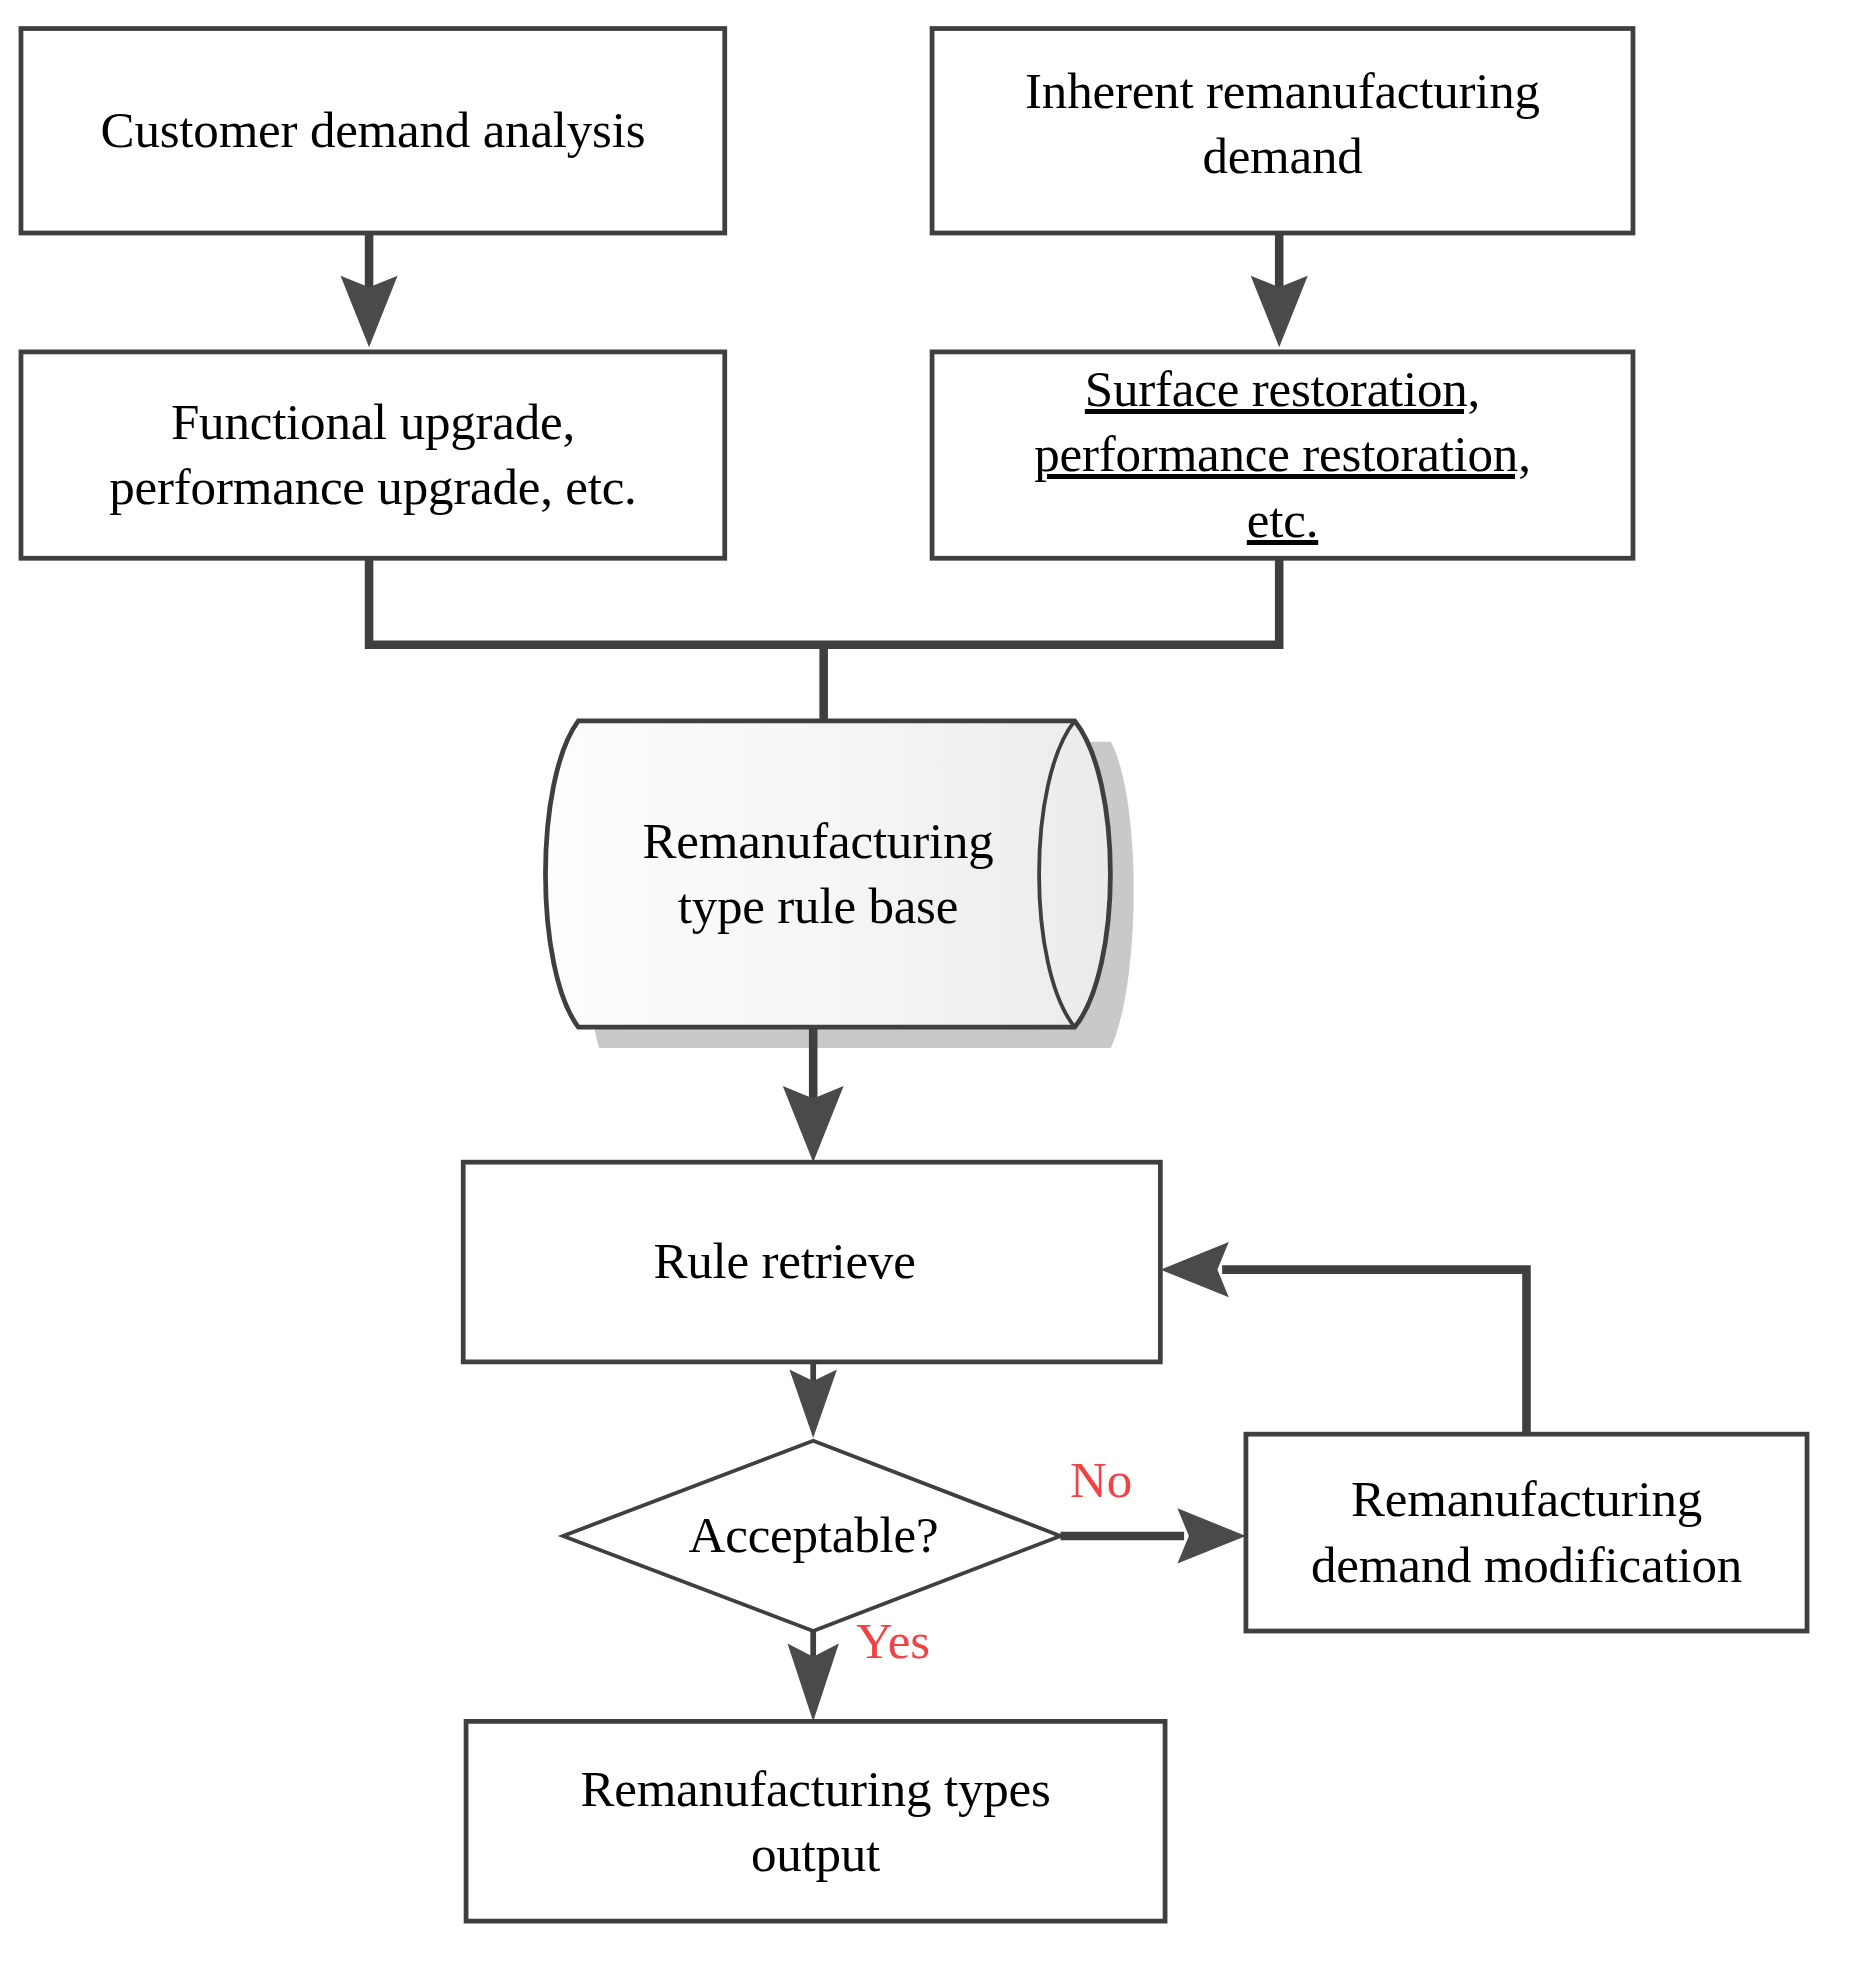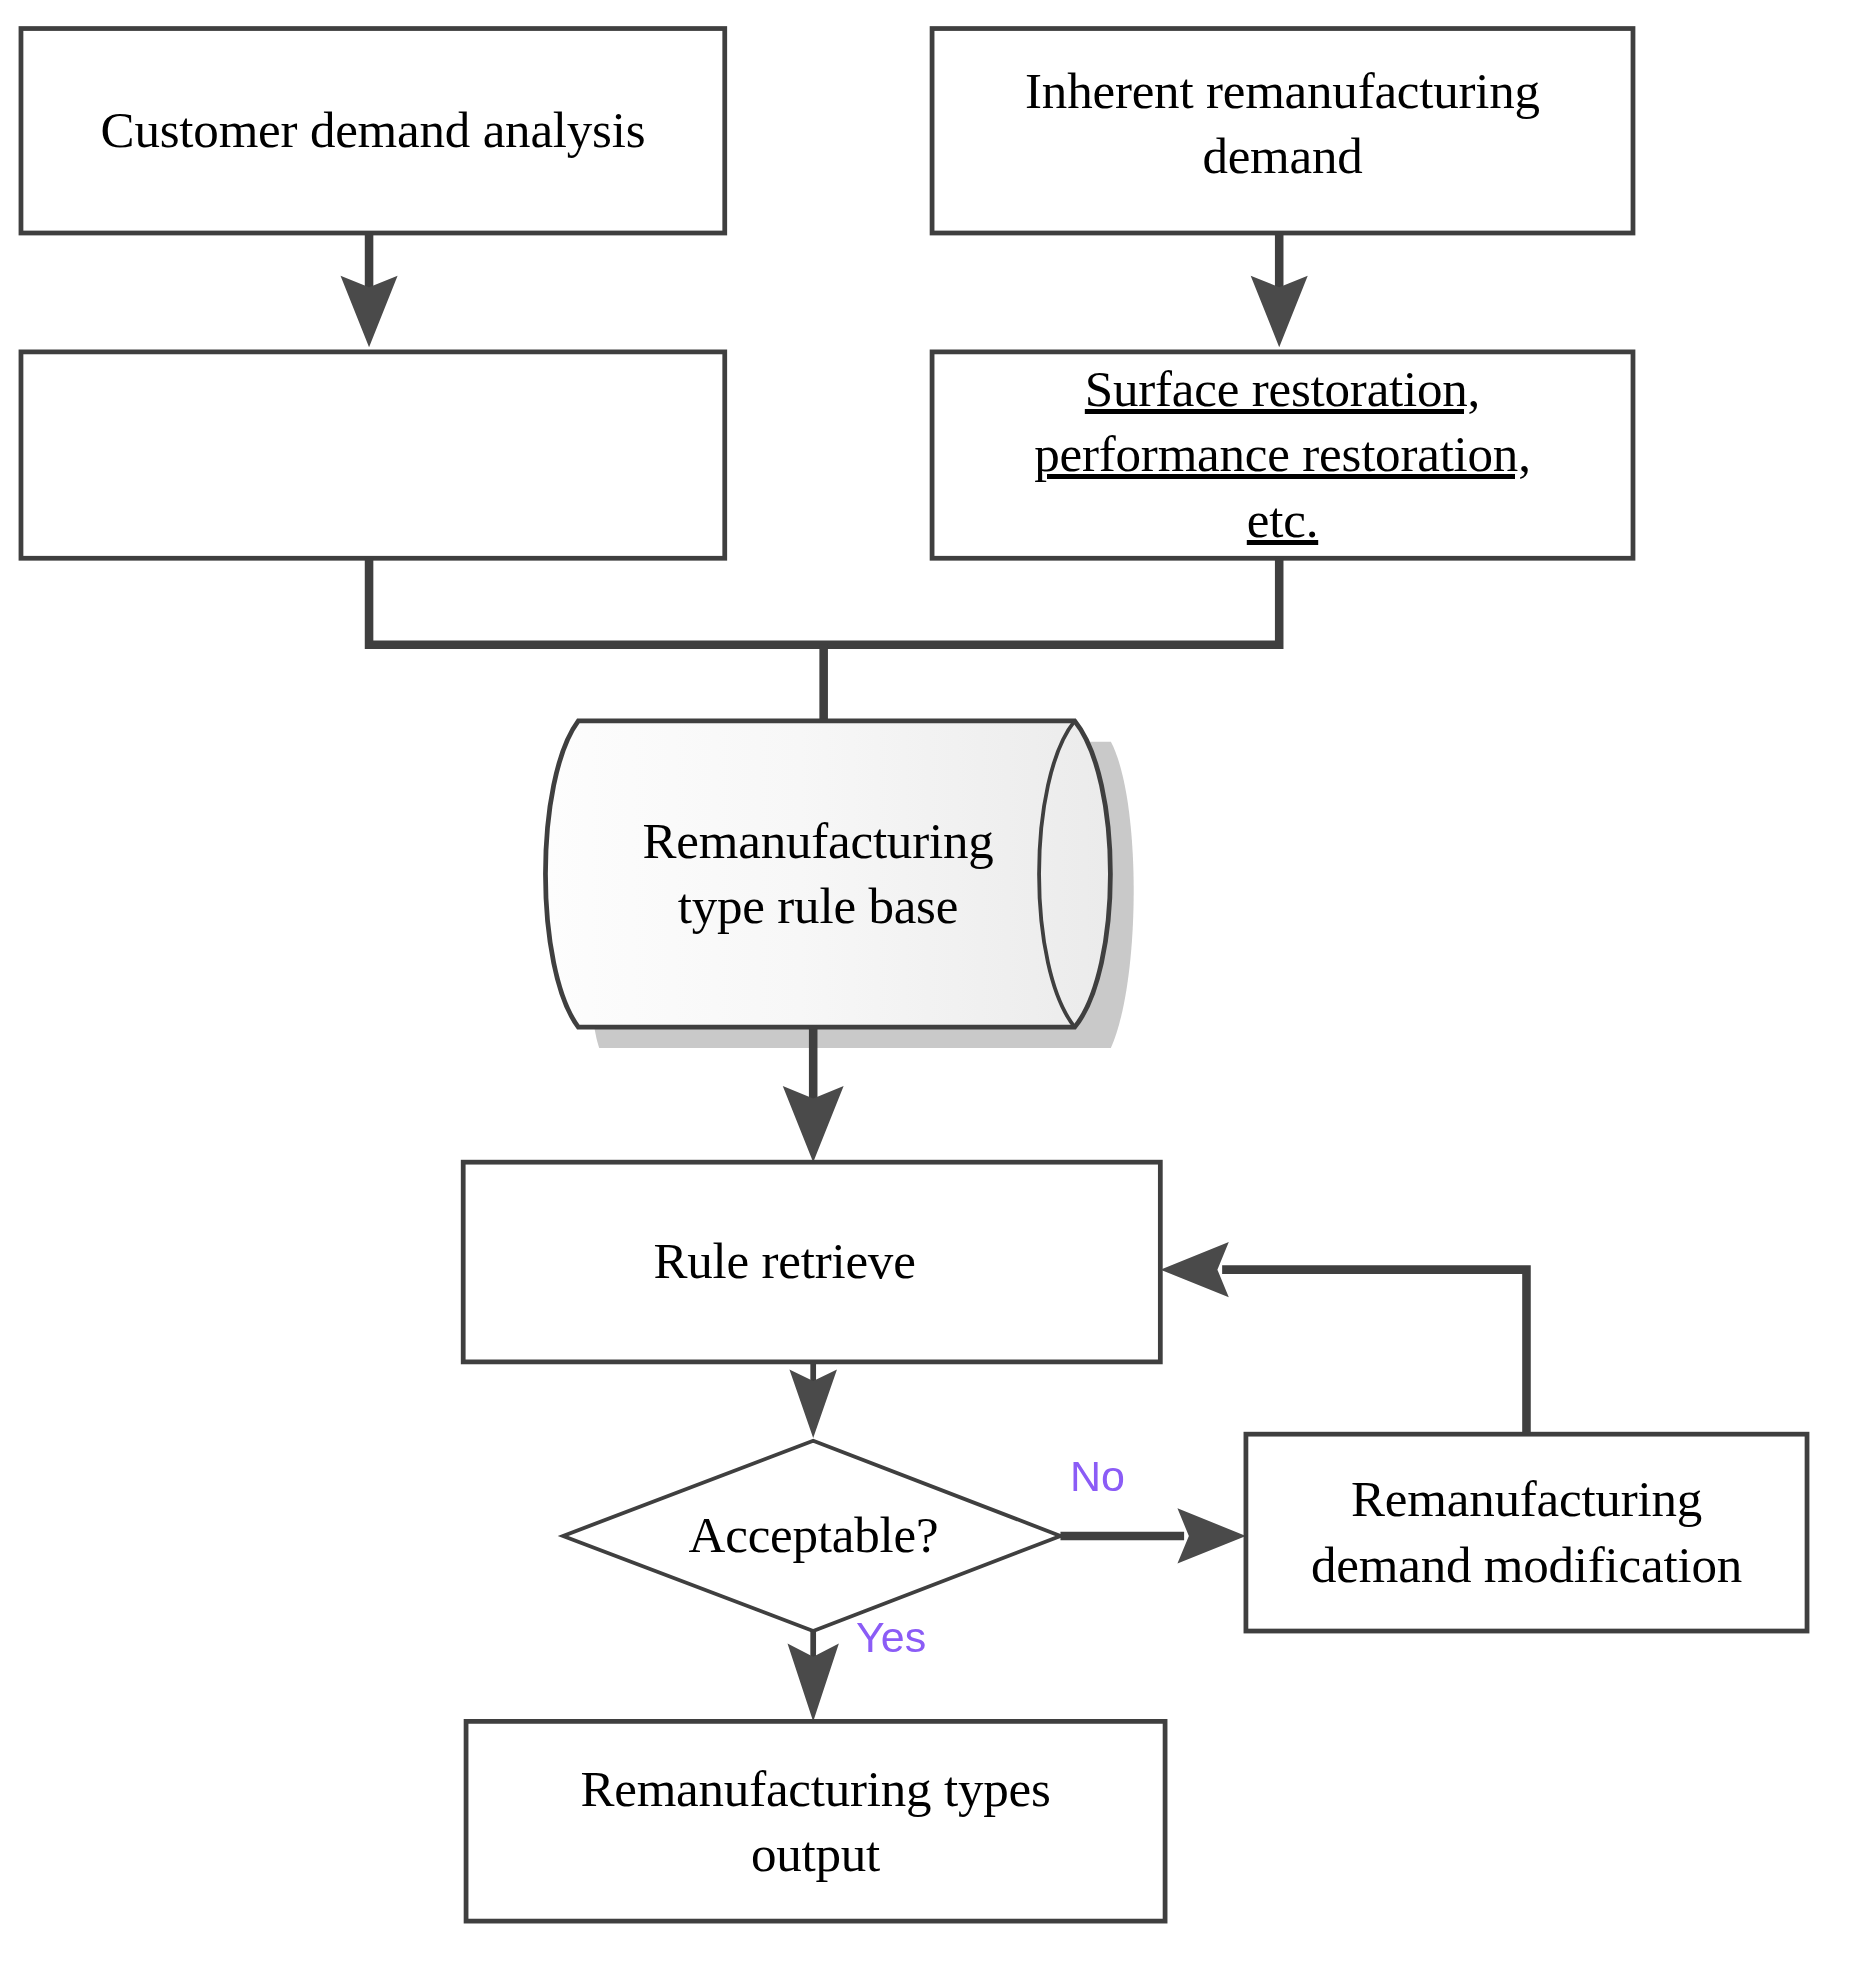--- a/index.html
+++ b/index.html
@@ -74,23 +74,23 @@
     color: #000000;
     font-family: "Liberation Serif", "DejaVu Serif", serif;
     font-size: 51px;
     line-height: 1.28;
     letter-spacing: -0.2px;
     white-space: pre-line;
     pointer-events: none;
   }
   .edge-label {
     position: absolute;
-    color: #8b5cf6;
-    font-family: Liberation Sans, sans-serif;
-    font-size: 43px;
+    color: #ef4444;
+    font-family: Liberation Serif, serif;
+    font-size: 51px;
     line-height: 1;
     white-space: nowrap;
     pointer-events: none;
   }
 </style>
 </head>
 <body>
 
 <div id="flow-root">
 
@@ -163,20 +163,22 @@
 
     <rect class="node-box" x="490" y="1810" width="735" height="210"></rect>
 
   </svg>
 
   <div class="node-label" style="left:21px; top:28.5px; width:704px; height:204px;">Customer demand analysis</div>
 
   <div class="node-label" style="left:932px; top:22px; width:701px; height:204px;">Inherent remanufacturing
 demand</div>
 
+  <div class="node-label" style="left:21px; top:352px; width:704px; height:206px;">Functional upgrade,
+performance upgrade, etc.</div>
 
   <div class="node-label" style="left:932px; top:352px; width:701px; height:206px;text-decoration:underline;">Surface restoration,
 performance restoration,
 etc.</div>
 
   <div class="node-label" style="left:561px; top:721px; width:514px; height:306px;">Remanufacturing
 type rule base</div>
 
   <div class="node-label" style="left:436px; top:1162px; width:697px; height:200px;">Rule retrieve</div>
 

